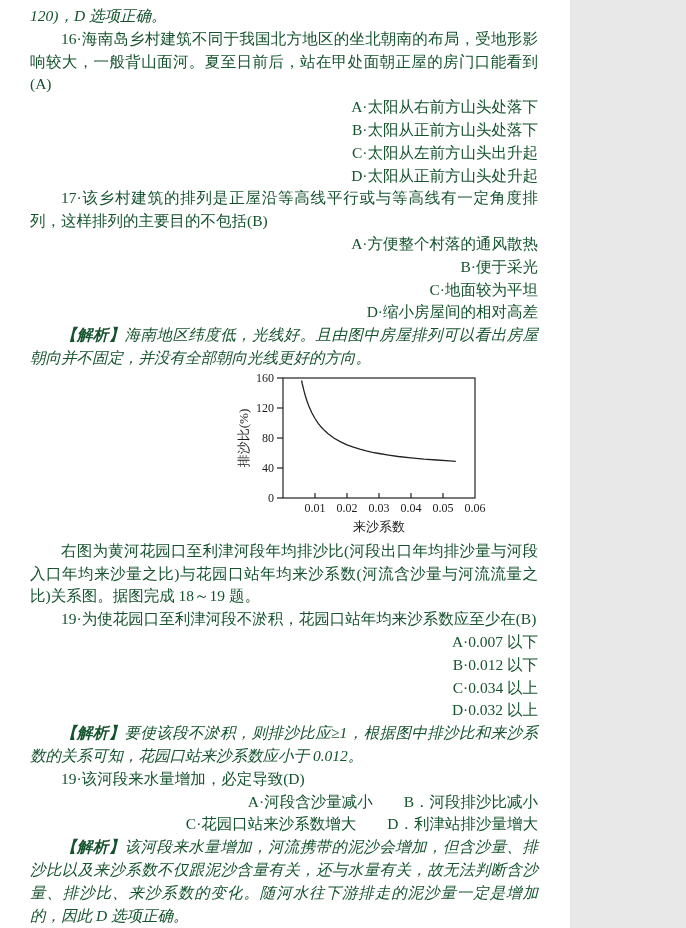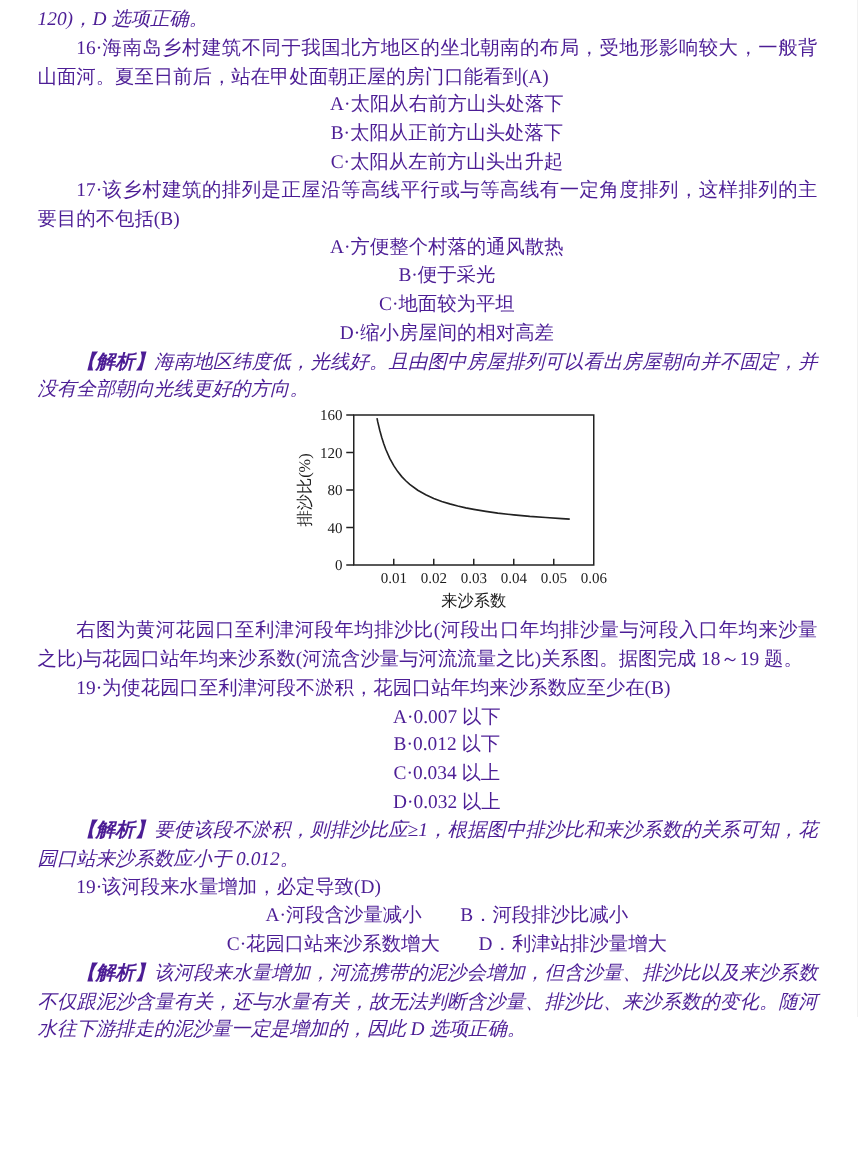--- a/index.html
+++ b/index.html
@@ -1,41 +1,42 @@
 <!DOCTYPE html>
 <html><head>
 <meta charset="utf-8">
 <style>
   html,body{margin:0;padding:0;background:#e8e8e8;}
   .page{
-    width:686px;height:928px;background:#ffffff;box-sizing:border-box;
+    width:570px;height:928px;background:#ffffff;box-sizing:border-box;
     padding:5px 32px 0 30px;overflow:hidden;
-    font-family:"Liberation Serif","DejaVu Serif",serif;color:#4c1d95;
+    font-family:"Liberation Serif","DejaVu Serif",serif;color:#14532d;
   }
   .para{margin:0;font-size:15.5px;line-height:22.8px;text-align:justify;}
   .indent{text-indent:2em;}
-  .option{text-indent:2em;text-align:center;}
+  .option{text-indent:2em;text-align:right;}
   .analysis{font-style:italic;}
   .analysis-label{font-weight:bold;}
   .chart-wrap{margin:2px 0 2px 206px;height:166px;}
   svg text{font-family:"Liberation Serif","DejaVu Serif",serif;fill:#1c1c1c;}
   svg .tick{font-size:12px;}
   svg .axis-label{font-size:13px;}
 </style>
 </head>
 <body>
 
 <div class="page">
 
   <p class="para analysis">120)，D 选项正确。</p>
 
   <p class="para indent">16·海南岛乡村建筑不同于我国北方地区的坐北朝南的布局，受地形影响较大，一般背山面河。夏至日前后，站在甲处面朝正屋的房门口能看到(A)</p>
   <p class="para option">A·太阳从右前方山头处落下</p>
   <p class="para option">B·太阳从正前方山头处落下</p>
   <p class="para option">C·太阳从左前方山头出升起</p>
+  <p class="para option">D·太阳从正前方山头处升起</p>
 
   <p class="para indent">17·该乡村建筑的排列是正屋沿等高线平行或与等高线有一定角度排列，这样排列的主要目的不包括(B)</p>
   <p class="para option">A·方便整个村落的通风散热</p>
   <p class="para option">B·便于采光</p>
   <p class="para option">C·地面较为平坦</p>
   <p class="para option">D·缩小房屋间的相对高差</p>
   <p class="para indent analysis"><span class="analysis-label">【解析】</span><span>海南地区纬度低，光线好。且由图中房屋排列可以看出房屋朝向并不固定，并没有全部朝向光线更好的方向。</span></p>
 
   <div class="chart-wrap">
     <svg id="chart-svg" width="262" height="164" viewBox="0 0 262 164">

